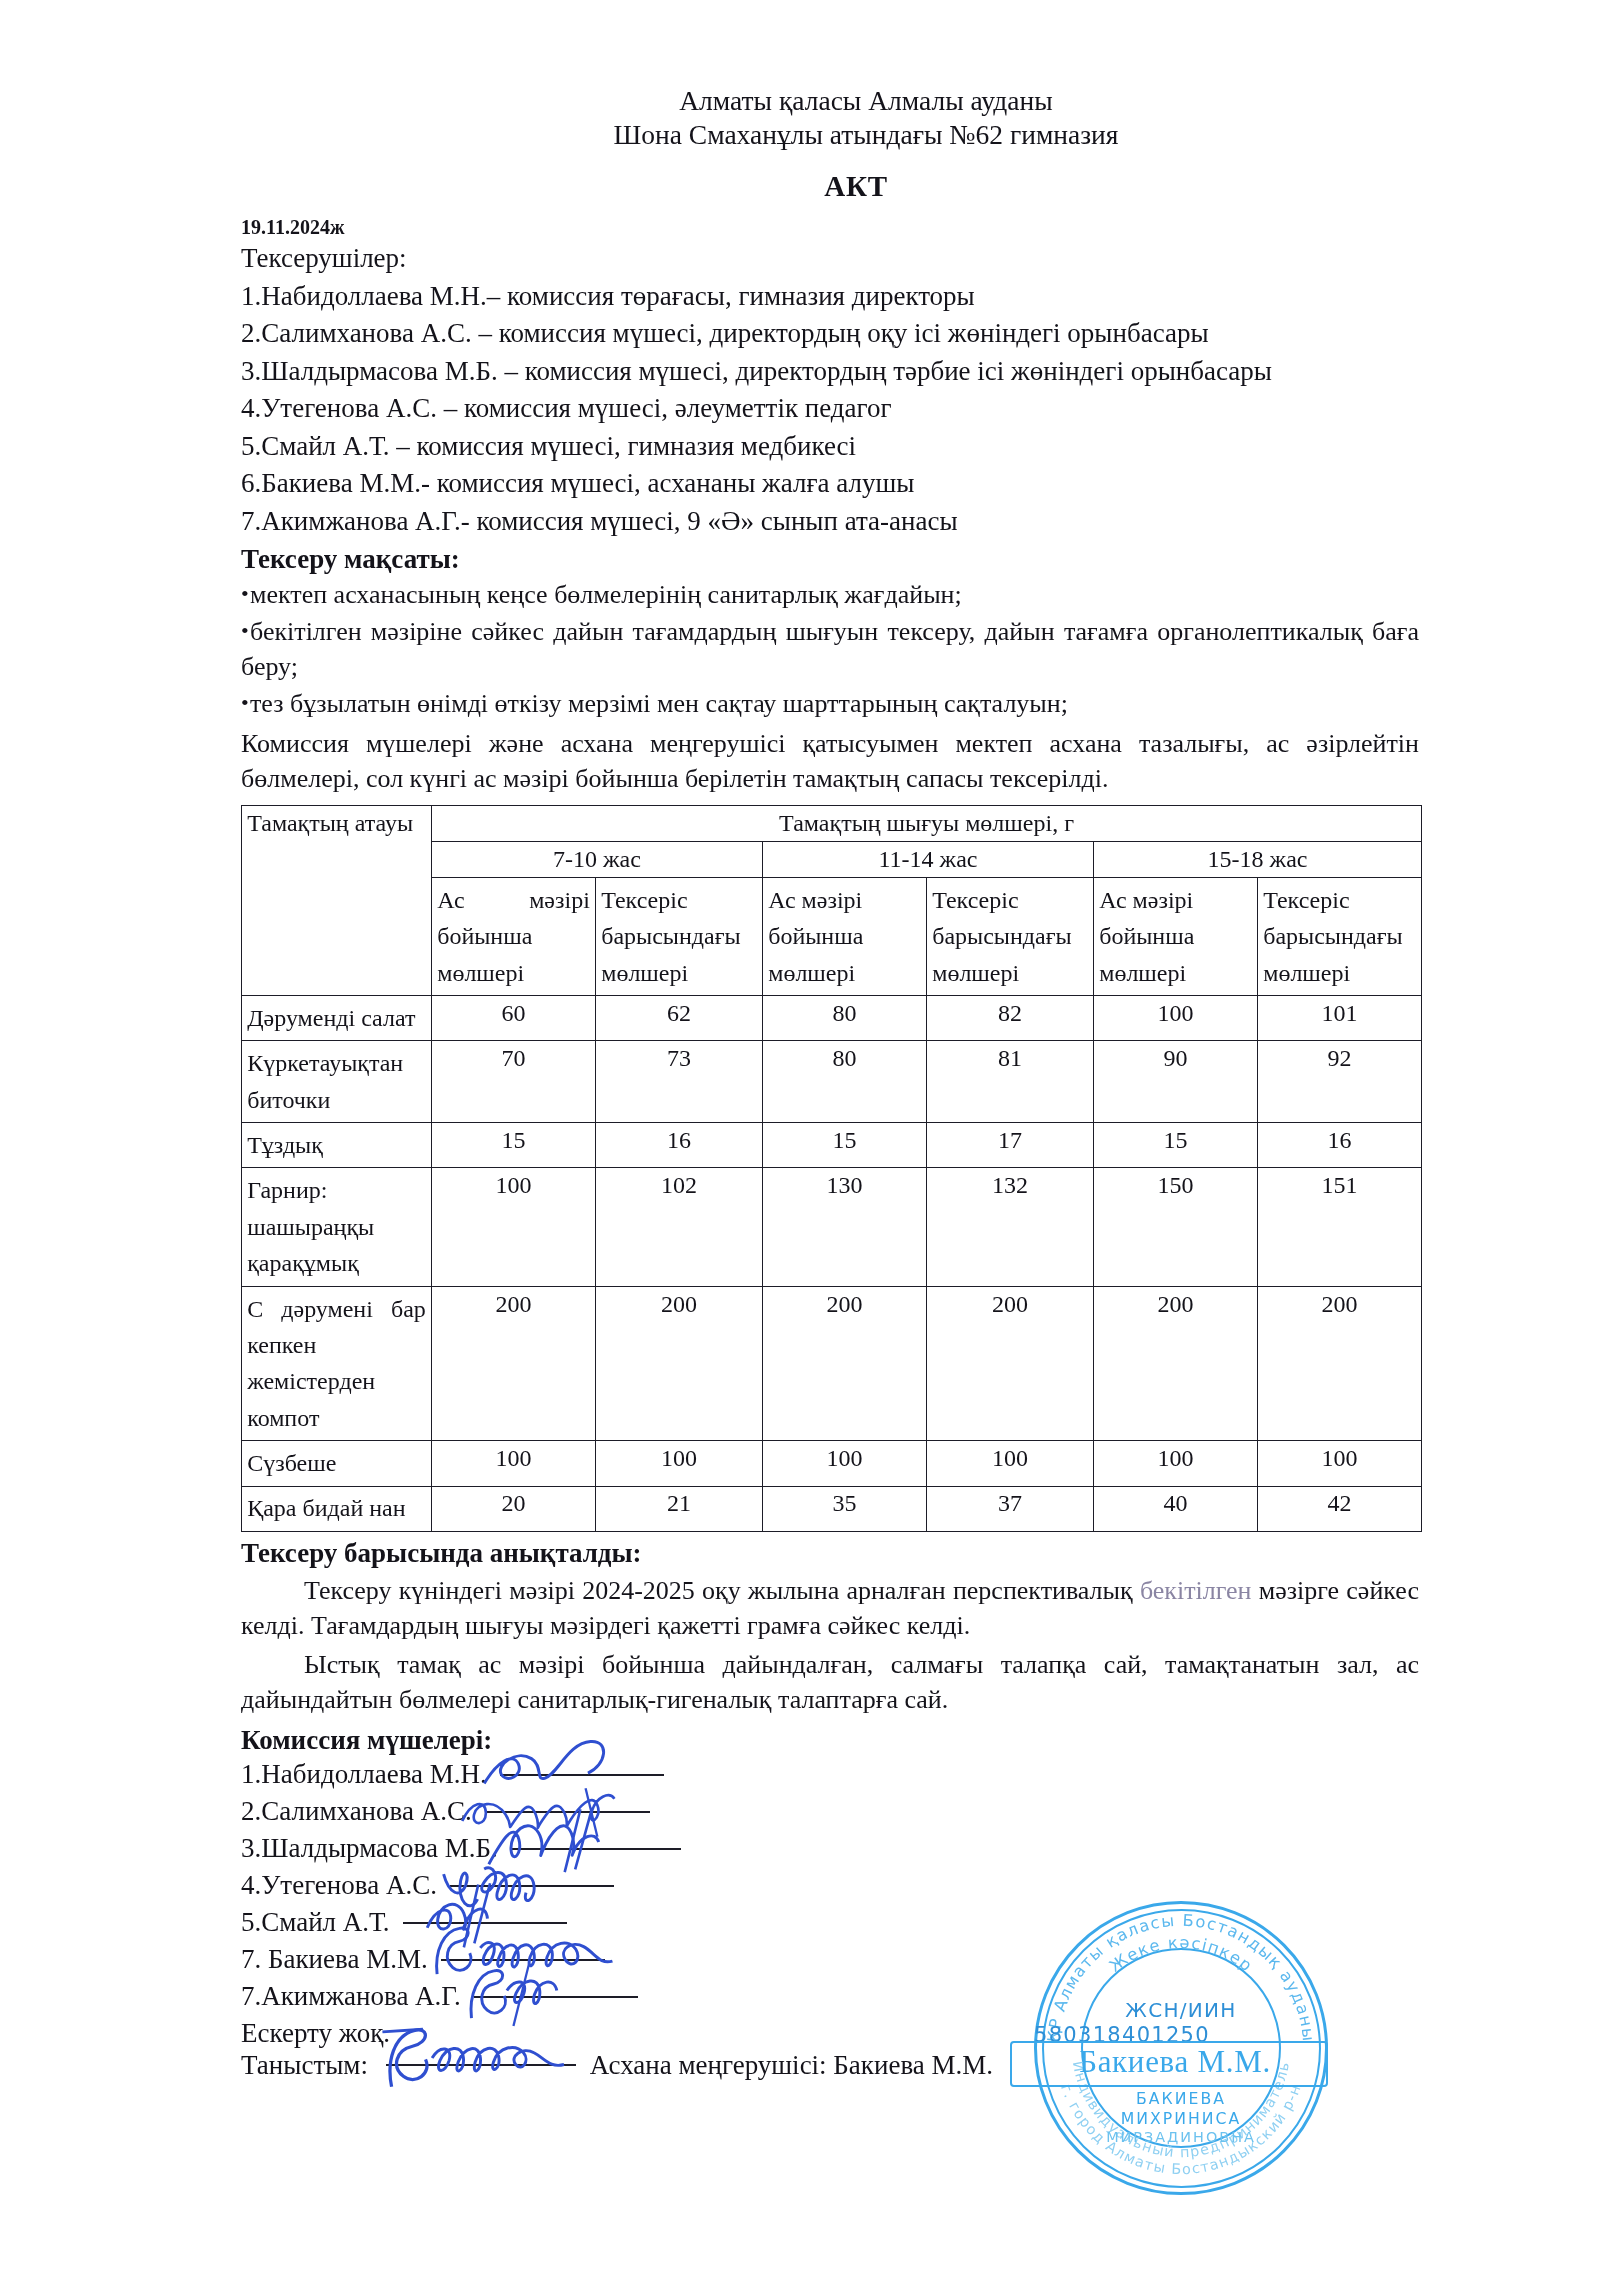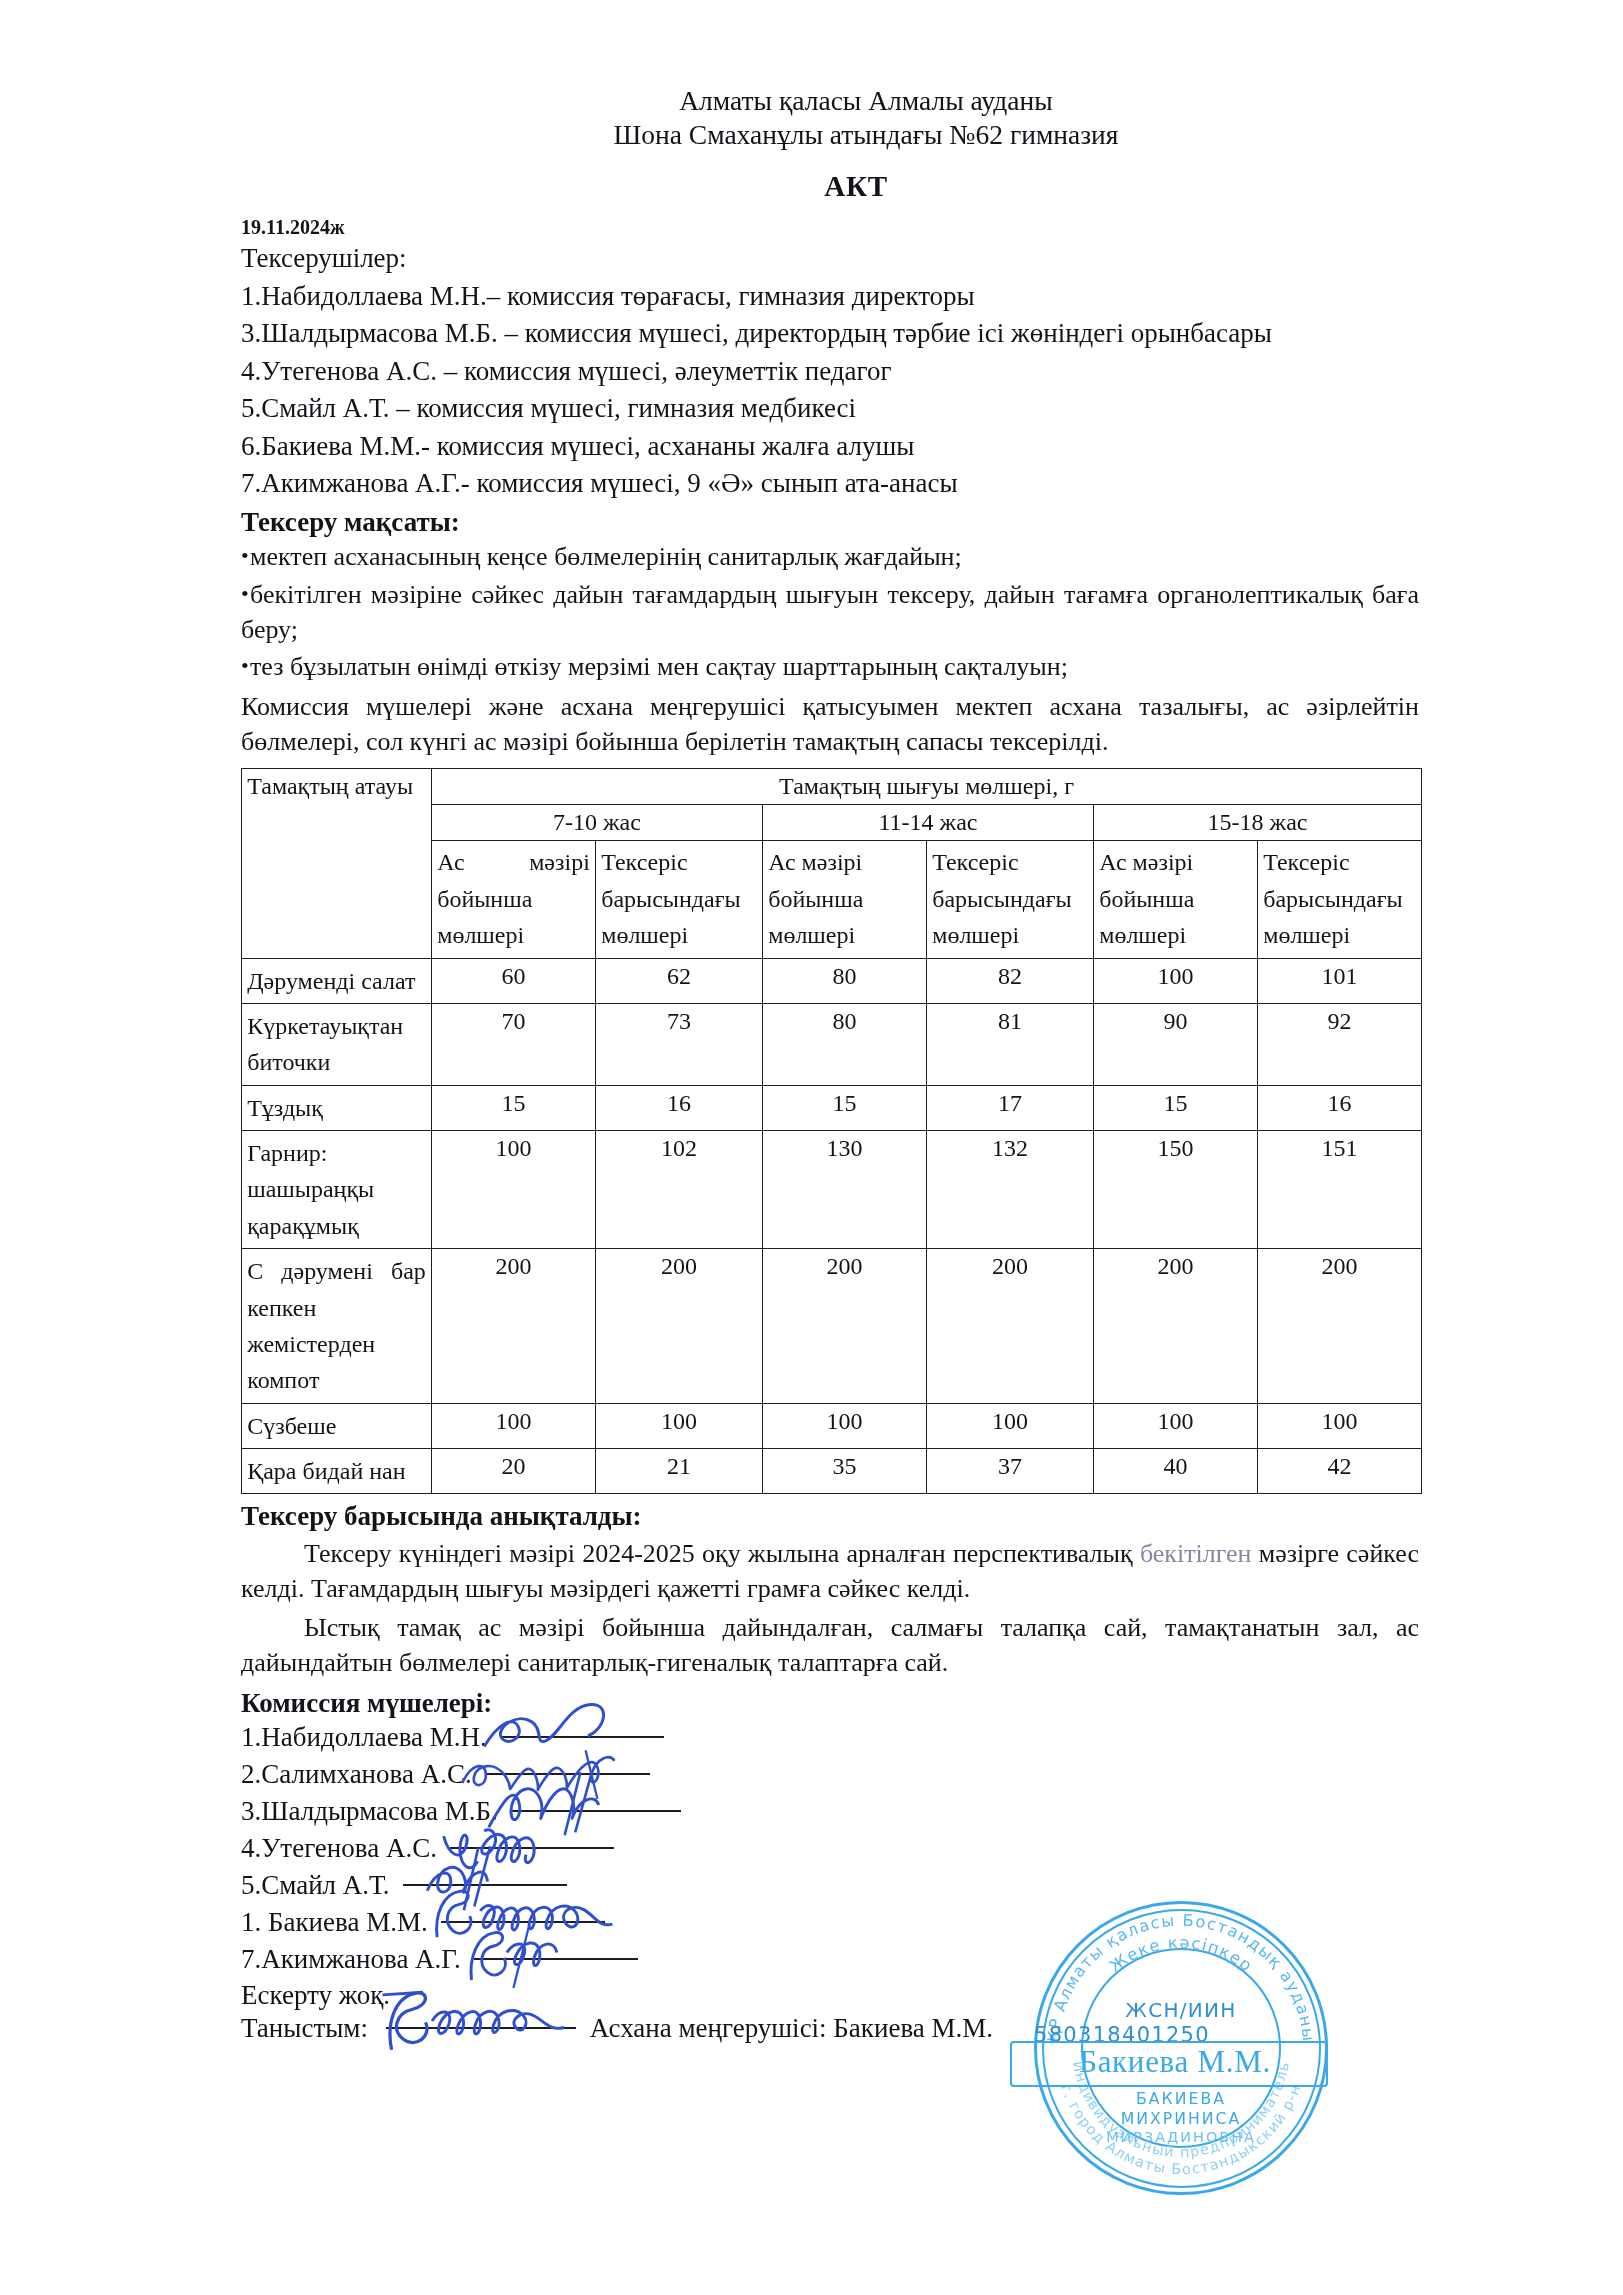--- a/index.html
+++ b/index.html
@@ -240,20 +240,21 @@
       <div>Алматы қаласы Алмалы ауданы</div>
       <div>Шона Смаханұлы атындағы  №62 гимназия</div>
     </div>
 
     <div class="act-title">АКТ</div>
 
     <div class="doc-date">19.11.2024ж</div>
 
     <div class="line">Тексерушілер:</div>
     <div class="line">1.Набидоллаева М.Н.– комиссия төрағасы, гимназия директоры</div>
+    <div class="line">2.Салимханова А.С. – комиссия мүшесі, директордың оқу ісі жөніндегі орынбасары</div>
     <div class="line">3.Шалдырмасова  М.Б. – комиссия мүшесі, директордың тәрбие  ісі жөніндегі   орынбасары</div>
     <div class="line">4.Утегенова А.С. – комиссия мүшесі, әлеуметтік педагог</div>
     <div class="line">5.Смайл А.Т. – комиссия мүшесі, гимназия медбикесі</div>
     <div class="line">6.Бакиева М.М.- комиссия мүшесі, асхананы жалға алушы</div>
     <div class="line">7.Акимжанова А.Г.- комиссия мүшесі, 9 «Ә» сынып ата-анасы</div>
 
     <div class="section-head">Тексеру мақсаты:</div>
     <div class="bullet">мектеп асханасының кеңсе бөлмелерінің санитарлық жағдайын;</div>
     <div class="bullet justified" style="text-align-last:left;">бекітілген мәзіріне сәйкес дайын тағамдардың шығуын тексеру, дайын тағамға органолептикалық баға беру;</div>
     <div class="bullet">тез бұзылатын өнімді өткізу мерзімі мен сақтау шарттарының сақталуын;</div>
@@ -440,21 +441,21 @@
     <div class="sig-row">
       <span>5.Смайл А.Т.</span>
       <span class="sig-rule" style="width:164px"></span>
       <svg class="ink" style="left:177px;top:-26px;width:131px;height:72px" viewBox="0 0 200 110">
         <path d="M14 76 C26 46, 50 40, 50 62 C50 82, 28 84, 30 64 C32 40, 60 30, 70 54 C78 74, 64 88, 72 70 C82 46, 104 38, 106 62" stroke-width="4.5"></path>
         <path d="M92 10 L70 106 M110 8 L86 100" stroke-width="4"></path>
       </svg>
     </div>
 
     <div class="sig-row">
-      <span>1. Бакиева М.М.</span>
+      <span>7. Бакиева М.М.</span>
       <span class="sig-rule" style="width:164px"></span>
       <svg class="ink" style="left:183px;top:-22px;width:229px;height:71px" viewBox="0 0 350 108">
         <path d="M20 84 C16 48, 30 18, 54 14 C72 10, 72 30, 54 34 C34 38, 30 62, 44 74 C58 86, 78 70, 70 52" stroke-width="4.5"></path>
         <path d="M86 44 C96 30, 112 34, 106 54 C100 74, 86 74, 92 56 C100 36, 120 30, 122 52 C124 74, 108 80, 114 60 C122 36, 142 32, 144 54 C146 76, 130 80, 136 60 C144 36, 164 32, 168 52 C172 72, 156 80, 162 58 C170 34, 194 32, 196 52 C198 72, 182 80, 188 58 C196 34, 222 30, 232 46 C242 62, 226 78, 216 62 C206 46, 226 32, 244 42 C262 52, 268 70, 288 64" stroke-width="4.5"></path>
       </svg>
     </div>
 
     <div class="sig-row">
       <span>7.Акимжанова А.Г.</span>
       <span class="sig-rule" style="width:164px"></span>

